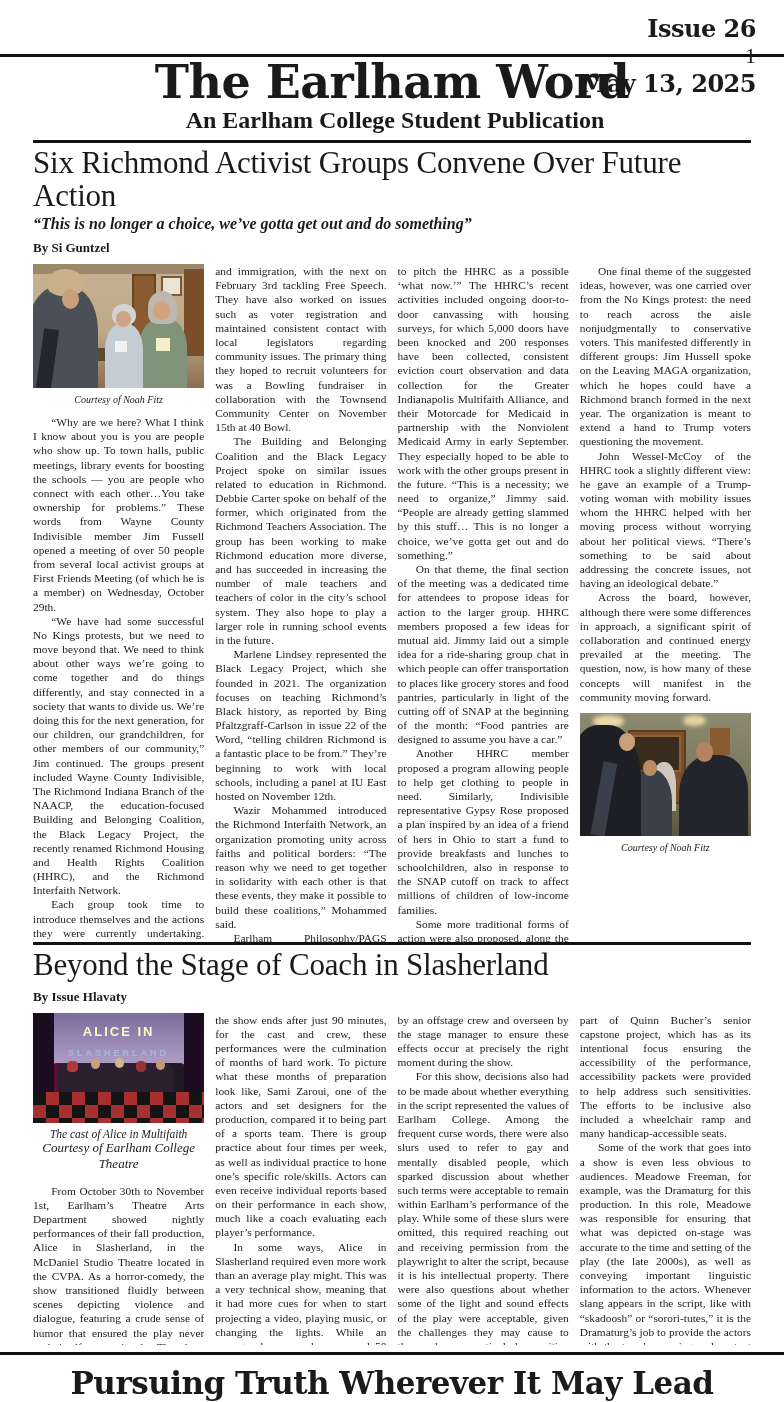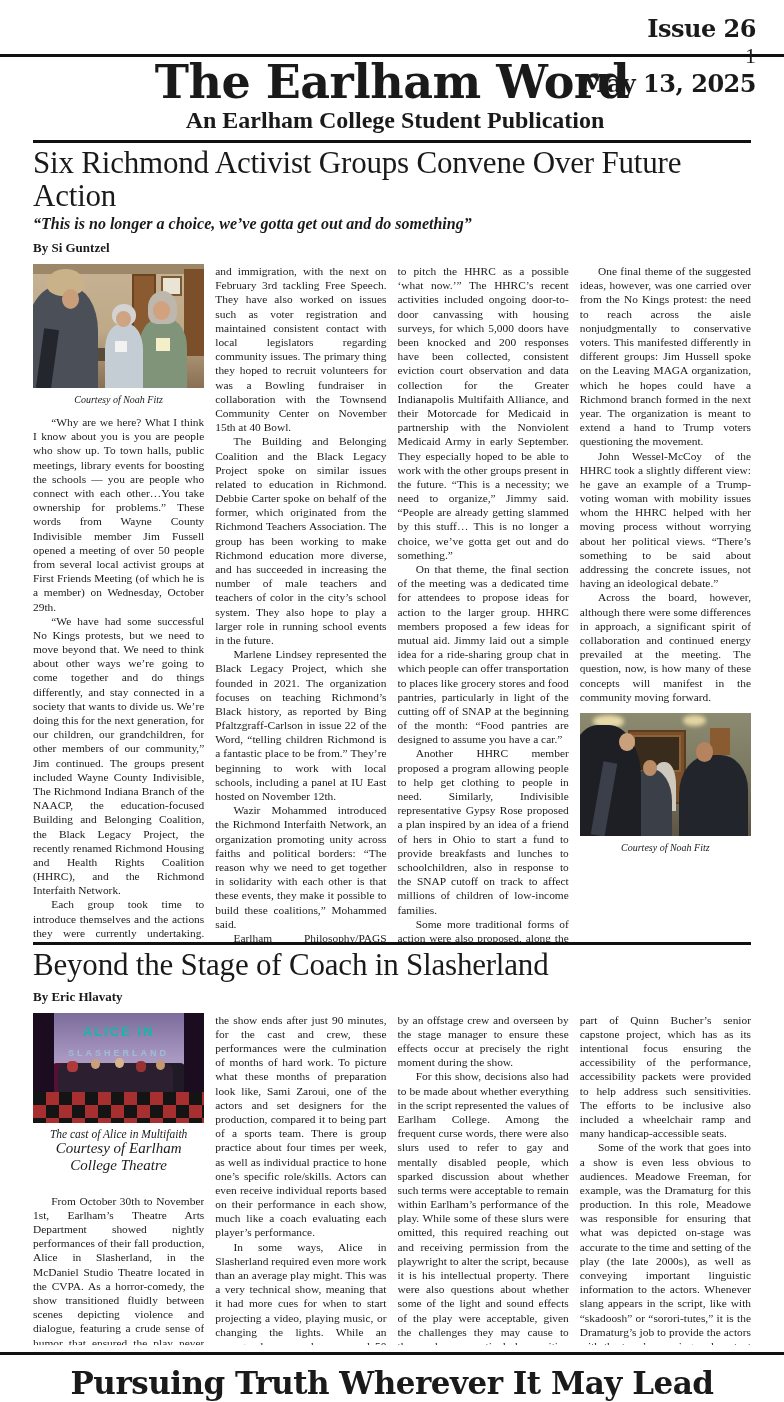--- a/index.html
+++ b/index.html
@@ -34,21 +34,21 @@
   .col { overflow: hidden; }
   .para { font-size: 11.4px; line-height: 1.245; text-align: justify; }
   .para.indent { text-indent: 1.6em; }
 
   
   .photo { position: relative; width: 100%; overflow: hidden; }
   .photo * { position: absolute; }
   .caption { font-style: italic; text-align: center; }
   .caption.small { font-size: 10px; margin-top: 6px; margin-bottom: 10px; }
   .caption.title-line { font-size: 11.5px; margin-top: 5px; }
-  .caption.credit-line { font-size: 15px; margin-bottom: 20px; }
+  .caption.credit-line { font-size: 13px; margin-bottom: 12px; }
 
   
   .photo.meeting1 { height: 124px; background: linear-gradient(#c7b394, #bda887 55%, #8a6f52); }
   .m1-beam   { left: 0; top: 0; width: 100%; height: 10px; background: #a08songer; background: #9c8769; }
   .m1-door   { left: 58%; top: 8%; width: 14%; height: 60%; background: #8a5a30; border: 2px solid #6d4422; }
   .m1-window { left: 75%; top: 10%; width: 12%; height: 16%; background: #e9e4d4; border: 2px solid #7a5a36; }
   .m1-frame  { left: 88%; top: 4%; width: 12%; height: 70%; background: #7a4f2a; }
   .m1-table  { left: 30%; top: 68%; width: 40%; height: 10%; background: #5a4a3a; }
   .m1-man    { left: -4%; top: 18%; width: 42%; height: 90%; background: #4a4f58; border-radius: 45% 40% 0 0; }
   .m1-cap    { left: 8%; top: 4%; width: 22%; height: 22%; background: #c9b289; border-radius: 50% 50% 40% 40%; }
@@ -79,21 +79,21 @@
   .m2-p2face{ left: 37%; top: 38%; width: 8%; height: 13%; background: #b98c66; border-radius: 50%; }
   .m2-p3    { left: 58%; top: 34%; width: 40%; height: 70%; background: #22262c; border-radius: 45% 40% 0 0; }
   .m2-p3face{ left: 68%; top: 24%; width: 10%; height: 16%; background: #b5835f; border-radius: 50%; }
 
   
   .photo.stage { height: 110px; background: #241028; }
   .st-screen { left: 12%; top: 0; width: 76%; height: 68%;
                background: linear-gradient(#7c6c9c, #a897c0 60%, #b7aacb); }
   .st-title1 { left: 0; top: 10%; width: 100%; text-align: center; position: absolute;
                font-family: "Liberation Sans", sans-serif; font-weight: bold;
-               font-size: 13px; letter-spacing: 2px; color: #14b8a6; }
+               font-size: 13px; letter-spacing: 2px; color: #fef9c3; }
   .st-title2 { left: 0; top: 32%; width: 100%; text-align: center; position: absolute;
                font-family: "Liberation Sans", sans-serif; font-weight: bold;
                font-size: 9px; letter-spacing: 3px; color: #9fc4da; opacity: 0.85; }
   .st-cast   { left: 10%; top: 46%; width: 80%; height: 28%; background: #2c2030;
                border-radius: 8px 8px 0 0;
                box-shadow: inset 8px 0 0 #513, inset -14px 0 0 #201a26; }
   .st-dot-r1 { left: 20%; top: 44%; width: 6%; height: 10%; background: #b03a3a; border-radius: 40%; }
   .st-dot-t1 { left: 34%; top: 42%; width: 5%; height: 9%; background: #c9a07a; border-radius: 50%; }
   .st-dot-t2 { left: 48%; top: 41%; width: 5%; height: 9%; background: #d8b48c; border-radius: 50%; }
   .st-dot-r2 { left: 60%; top: 44%; width: 6%; height: 10%; background: #933; border-radius: 40%; }
@@ -197,21 +197,21 @@
         <div class="m2-strap"></div>
     </div>
     <div class="caption small">Courtesy of Noah Fitz</div>
   </div>
 </div>
 
 <div class="rule-inner"></div>
 
 <div class="article-head">
   <div class="headline">Beyond the Stage of Coach in Slasherland</div>
-  <div class="byline">By Eric Hlavaty</div>
+  <div class="byline">By Issue Hlavaty</div>
 </div>
 
 <div class="columns art2">
   <div class="col">
     <div class="photo stage">
       <div class="st-screen"></div>
       <div class="st-title1">ALICE IN</div>
       <div class="st-title2">SLASHERLAND</div>
       <div class="st-cast"></div>
       <div class="st-dot-r1"></div>

